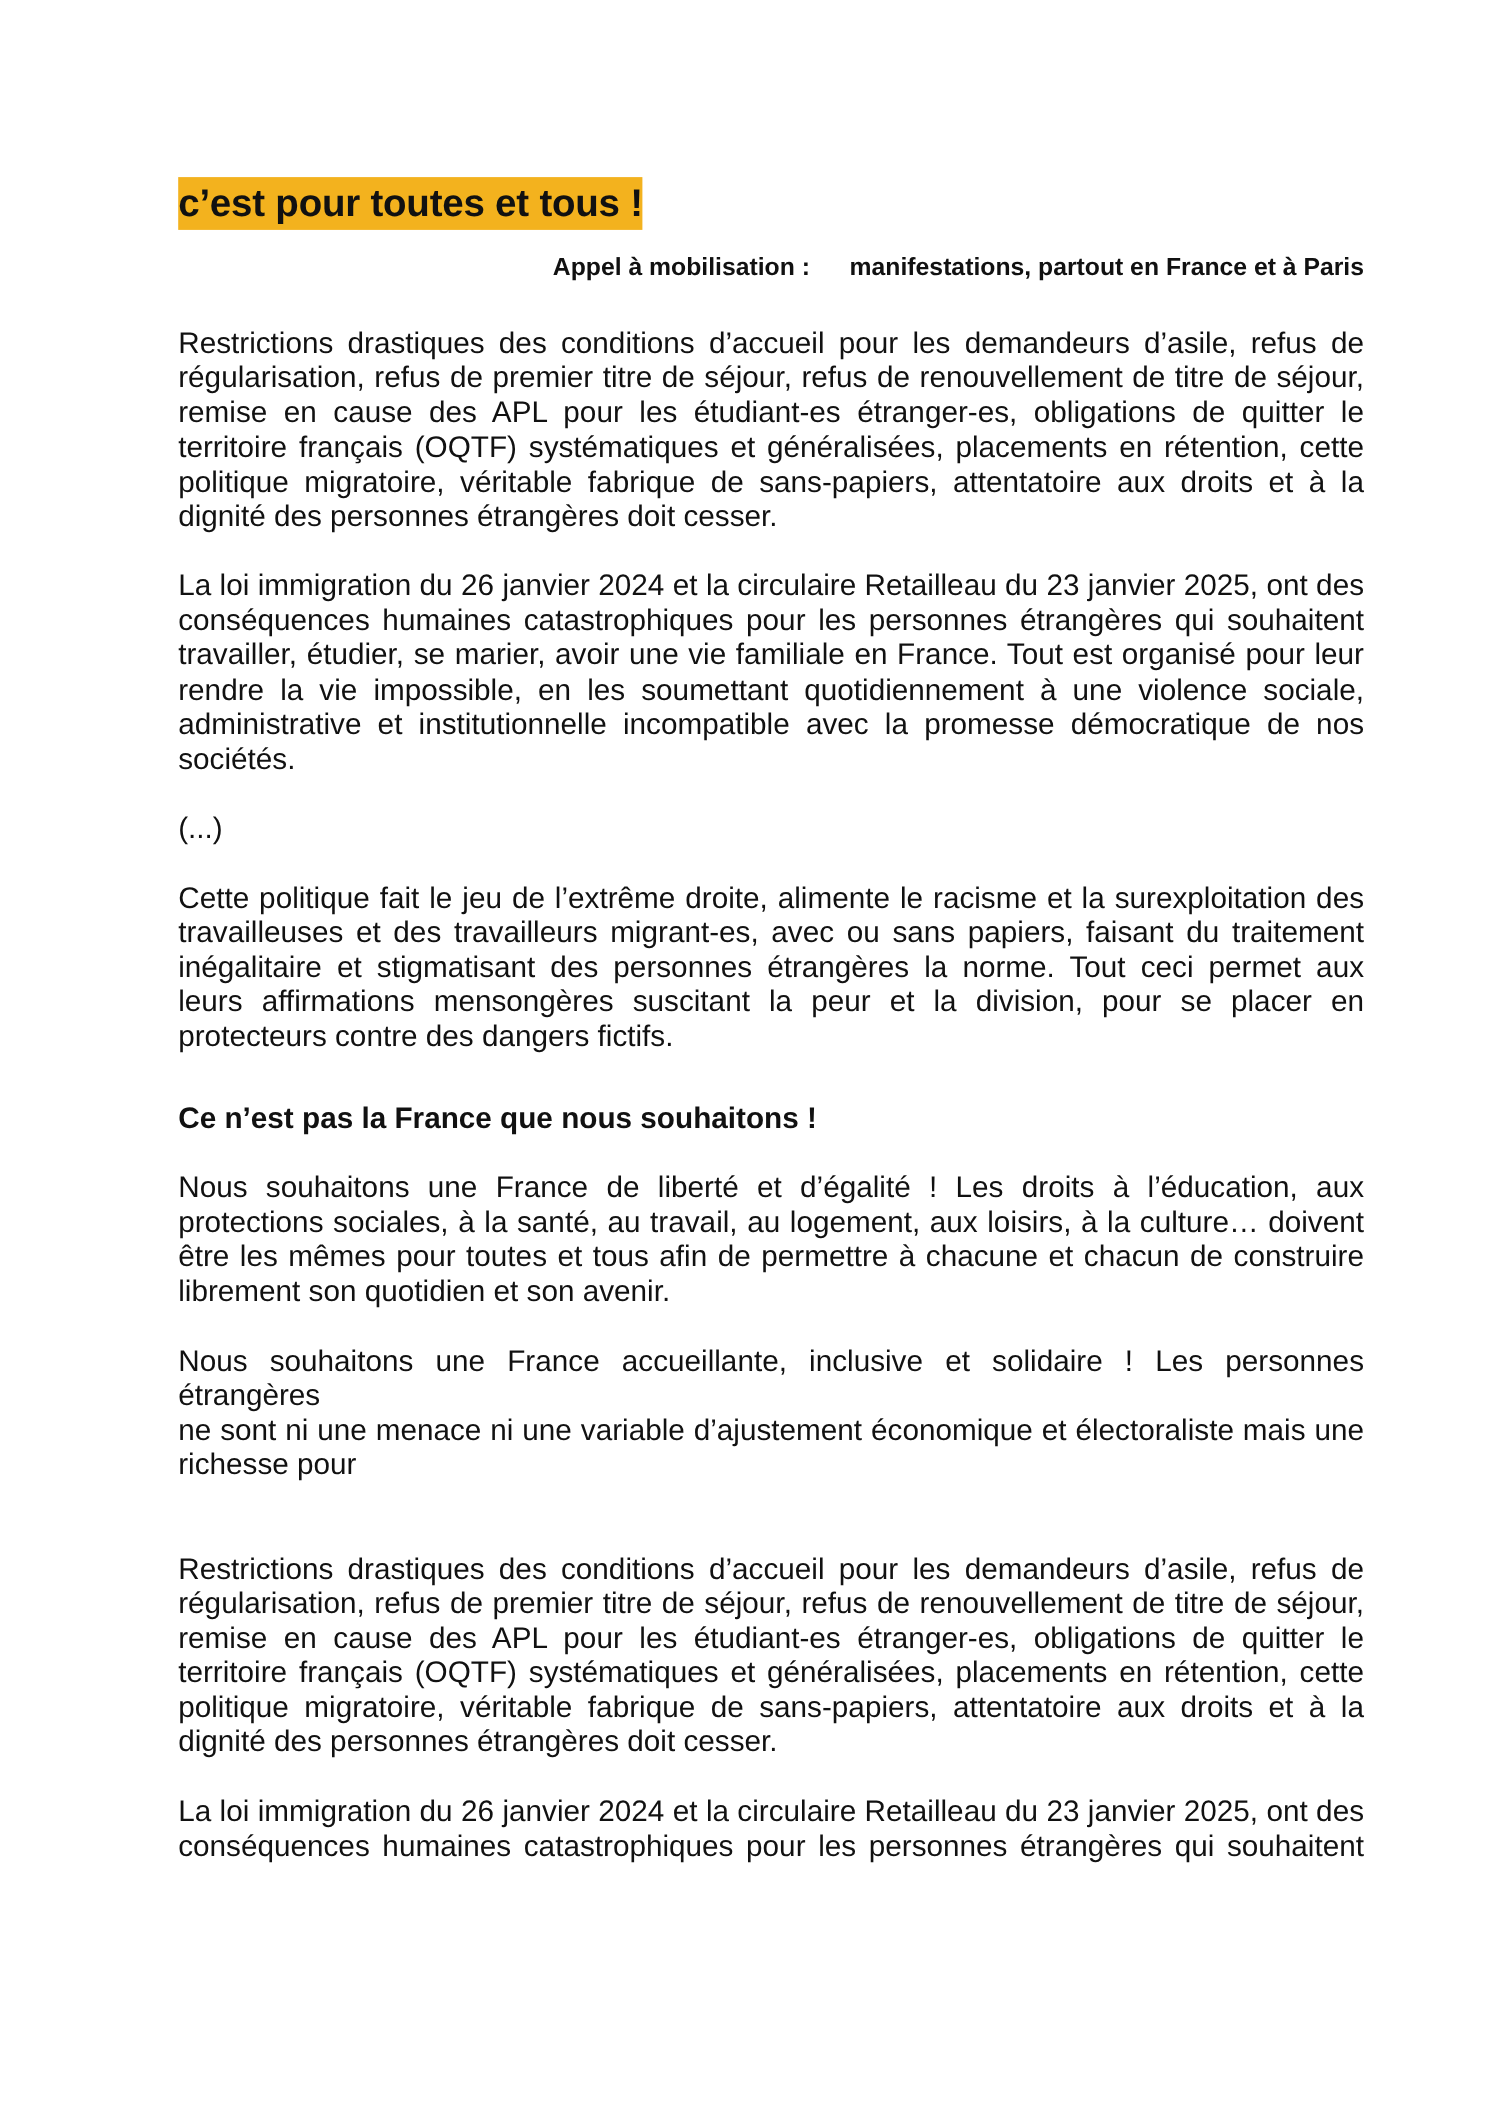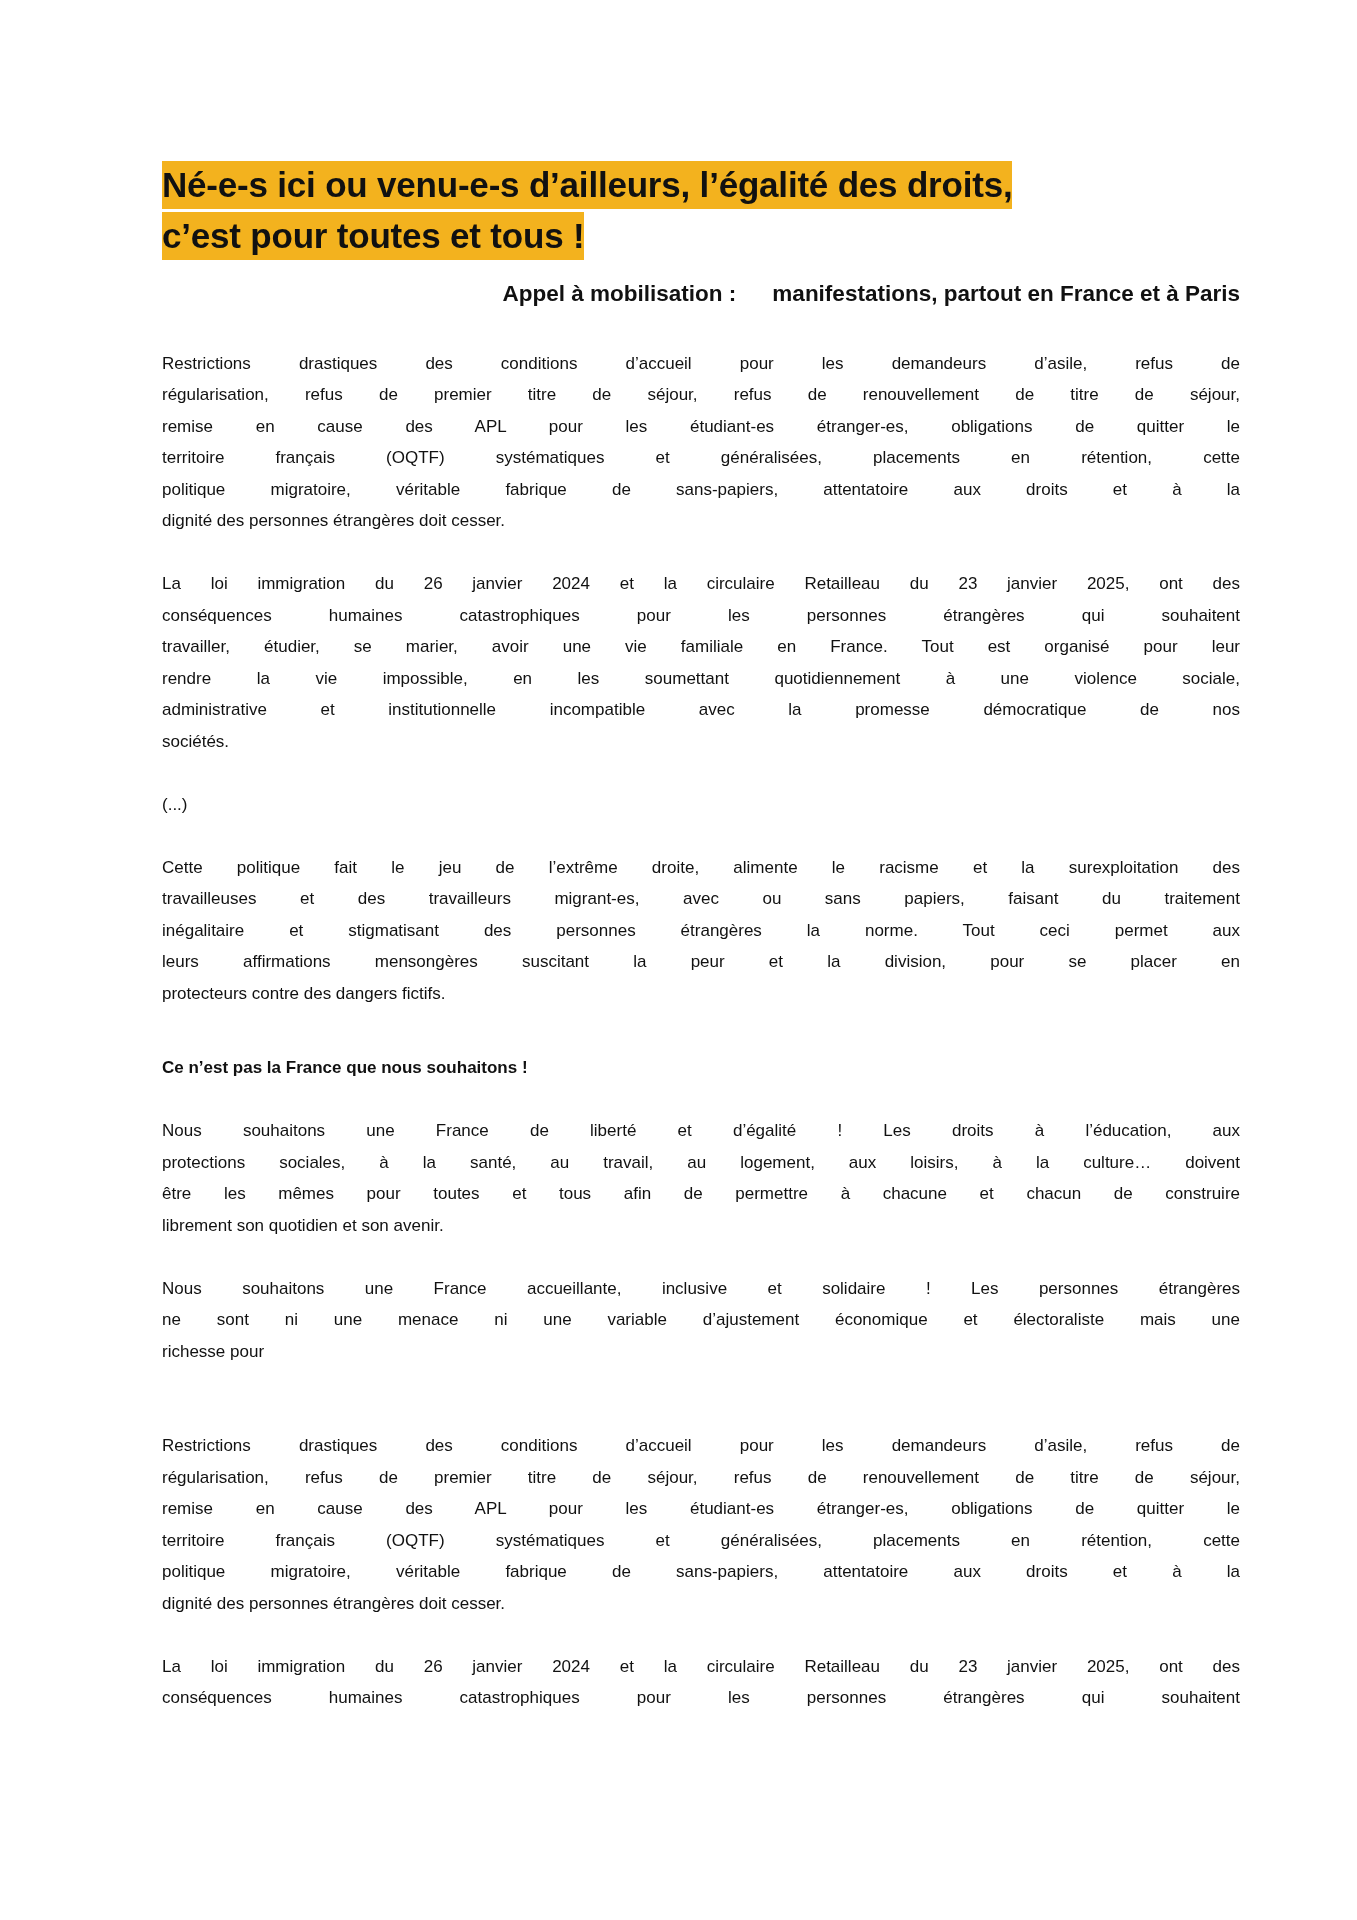--- a/index.html
+++ b/index.html
@@ -14,35 +14,34 @@
   }
   .title .line { display: block; }
   .title .line span { background: #F3B21E; display: inline-block; line-height: 48px; margin-bottom: 2px; }
   .subtitle {
     margin: 16px 0 0 0; font-size: 22.5px; font-weight: bold; line-height: 31.5px;
     white-space: pre;
     text-align: right;
   }
   .subtitle .gap { display: inline-block; width: 36px; }
   .para {
-    margin: 31.5px 0 0 0; font-size: 17px; line-height: 31.5px;
+    margin: 31.5px 0 0 0; font-size: 27px; line-height: 31.5px;
     text-align: justify; text-justify: inter-word;
   }
   .para.first { margin-top: 38px; }
   .para.bold { font-weight: bold; margin-top: 43px; }
   .para.double-gap { margin-top: 63px; }
   .para .ln { display: block; text-align: justify; text-align-last: justify; }
   .para .ln.last { text-align-last: left; }
 </style>
 </head>
 <body>
 
 <div class="page">
   <h1 class="title">
-    <span class="line"><span>Né-e-s ici ou venu-e-s d’ailleurs, l’égalité des droits,</span></span>
     <span class="line"><span>c’est pour toutes et tous !</span></span>
   </h1>
 
   <p class="subtitle"><span>Appel à mobilisation :</span><span class="gap"></span><span>manifestations, partout en France et à Paris</span></p>
 
   <p class="para first">
     <span class="ln">Restrictions drastiques des conditions d’accueil pour les demandeurs d’asile, refus de</span>
     <span class="ln">régularisation, refus de premier titre de séjour, refus de renouvellement de titre de séjour,</span>
     <span class="ln">remise en cause des APL pour les étudiant-es étranger-es, obligations de quitter le</span>
     <span class="ln">territoire français (OQTF) systématiques et généralisées, placements en rétention, cette</span>

